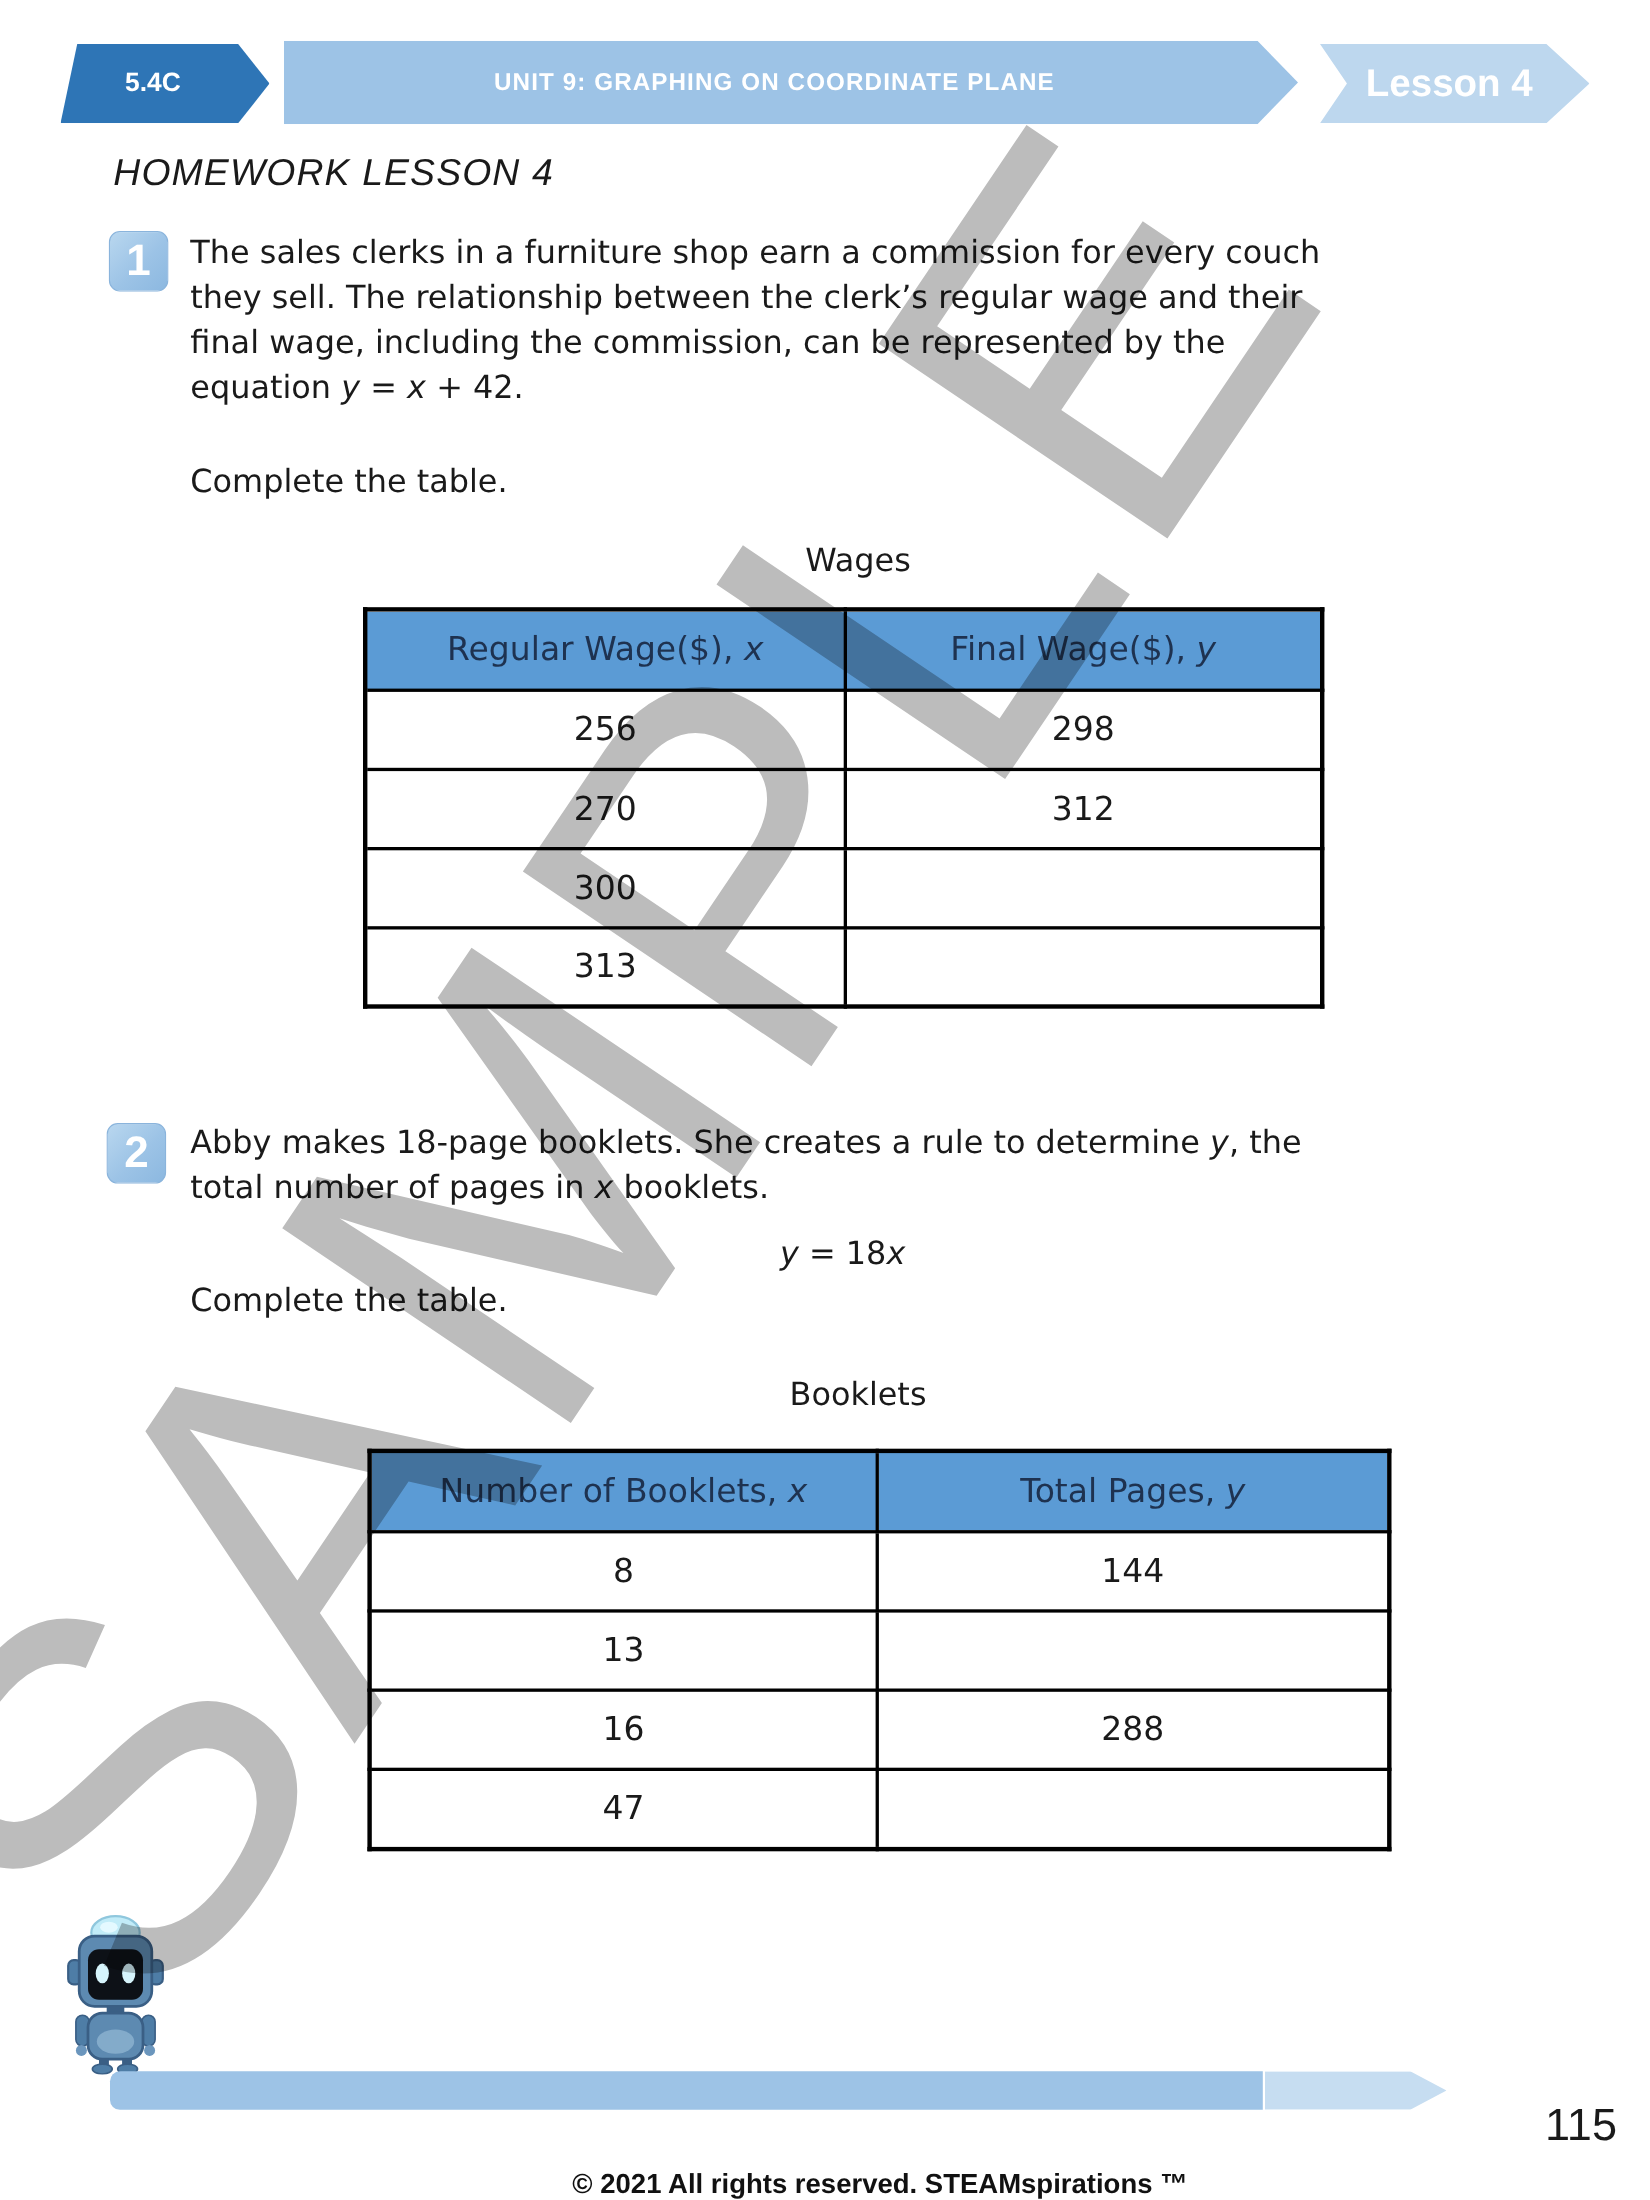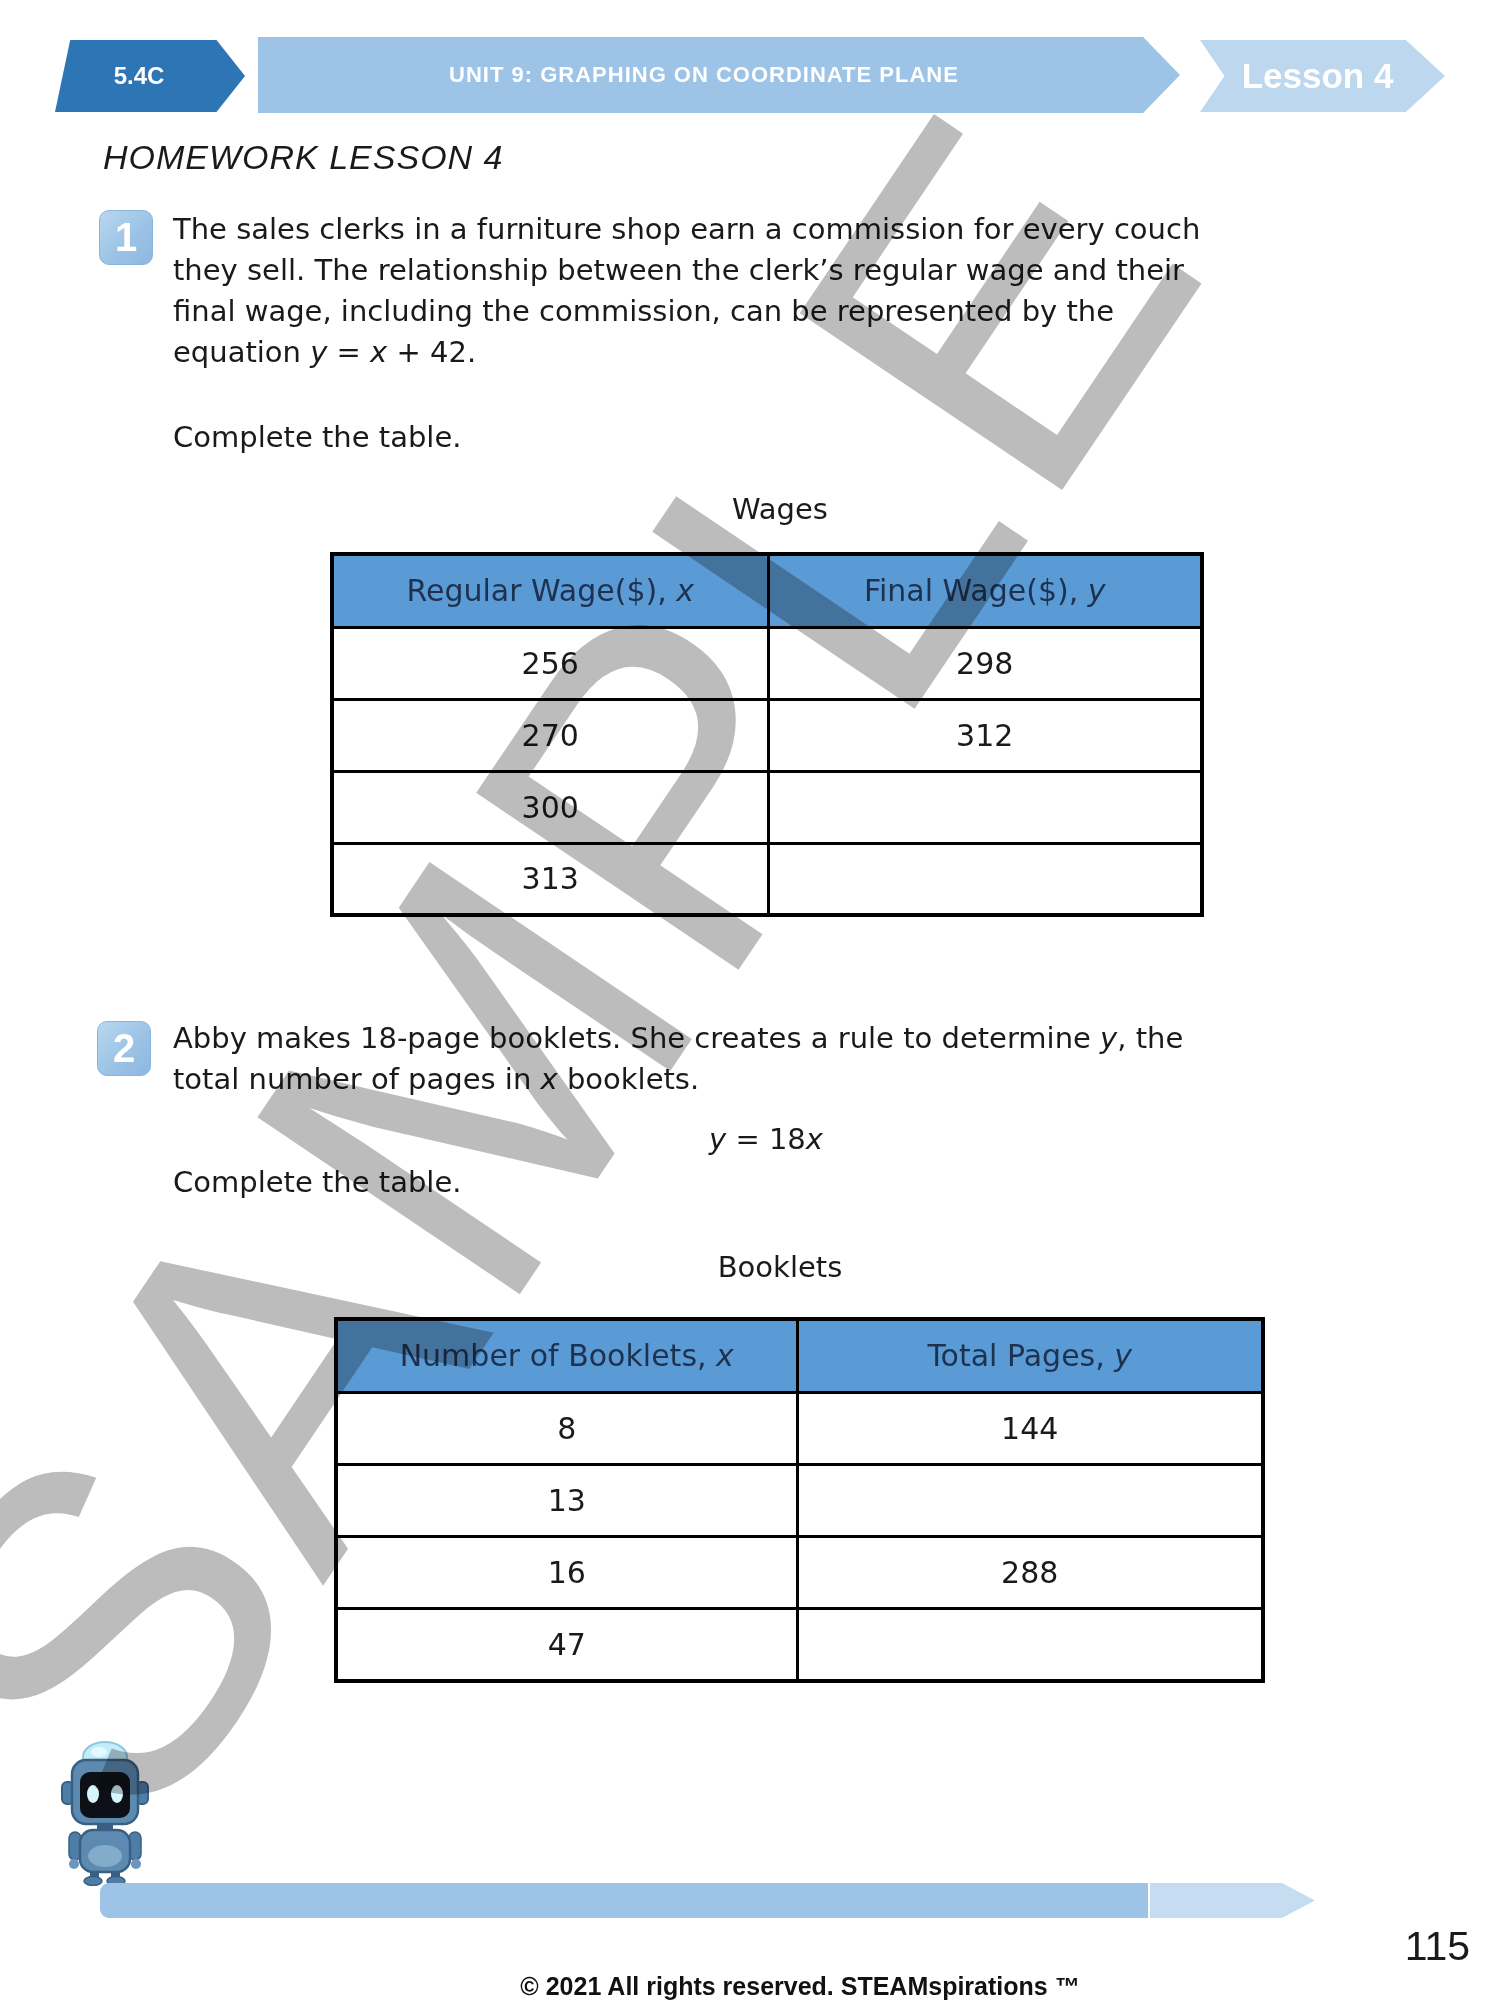--- a/index.html
+++ b/index.html
@@ -79,21 +79,21 @@
     clip-path:polygon(0 0,80% 0,100% 50%,80% 100%,0 100%);
   }
   .foot-copy{
     position:absolute;left:100px;top:1926px;width:1400px;text-align:center;
     font-family:"Liberation Sans",sans-serif;font-weight:bold;font-size:25px;color:#111;
     white-space:nowrap;
     margin-top:46px;
   }
   .page-num{
     position:absolute;left:1370px;top:1908px;width:100px;text-align:right;
-    font-family:"Liberation Sans",sans-serif;font-size:41px;color:#1a1a1a;margin-top:15px;
+    font-family:"Liberation Sans",sans-serif;font-size:41px;color:#1a1a1a;
   }
   .robot{position:absolute;left:60px;top:1736px;}
 </style>
 </head>
 <body>
 
 <div class="page">
 
   <div class="chev-dark">
     <span>5.4C</span>

